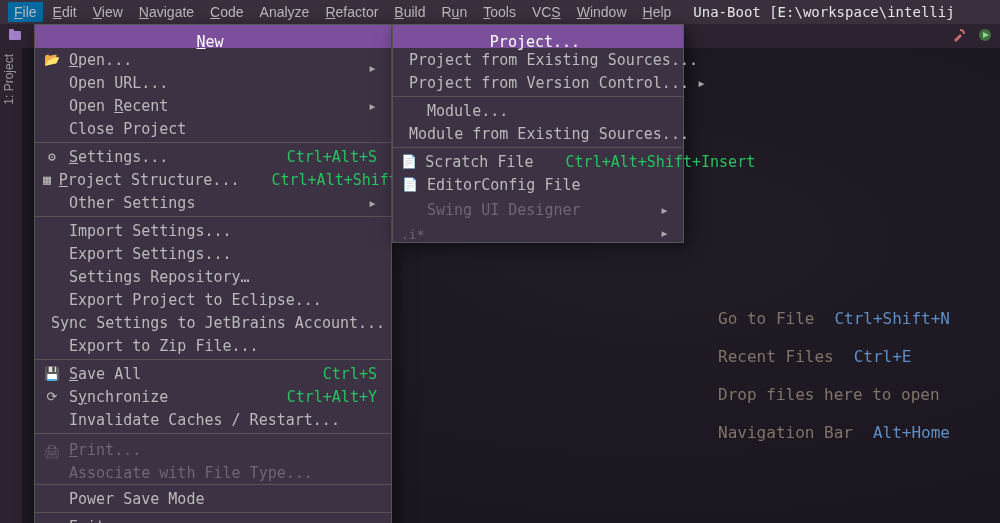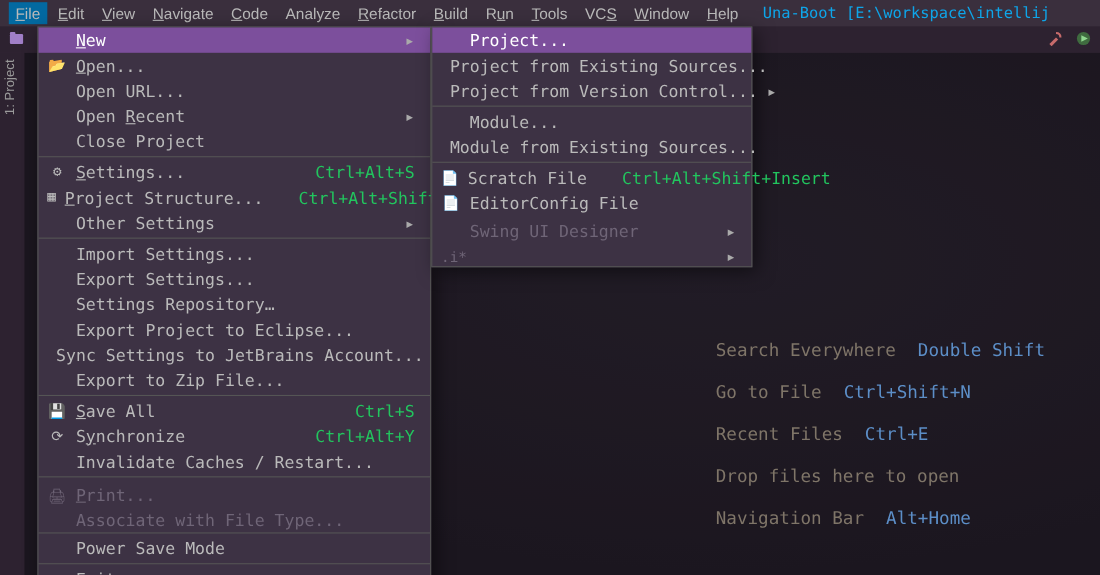--- a/index.html
+++ b/index.html
@@ -3,38 +3,38 @@
 <meta charset="utf-8">
 <style>
 * { margin:0; padding:0; box-sizing:border-box; }
 body { width:1000px; height:523px; background:#3a2f3d; font-family:"Segoe UI",sans-serif; font-size:14px; color:#bababa; overflow:hidden; position:relative; }
 
 
 .menubar { height:24px; background:#3a2f3d; display:flex; align-items:center; padding:0 8px; gap:4px; }
 .menubar .item { padding:2px 6px; color:#bababa; cursor:pointer; }
 .menubar .item.active { background:#0369a1; }
 .mnemonic { text-decoration:underline; }
-.menubar .project-crumb { margin-left:12px; color:#0ea5e9; font-family:Consolas,monospace; }
+.menubar .project-crumb { margin-left:12px; color:#e5e5e5; font-family:Consolas,monospace; }
 
 
 .strip { height:24px; background:#2d2230; display:flex; align-items:center; padding:0 8px; justify-content:space-between; }
 
 
 .leftbar { position:absolute; left:0; top:48px; width:22px; height:475px; background:#2d2230; }
 .leftbar .tab { writing-mode:vertical-rl; transform:rotate(180deg); font-size:12px; color:#9a9a9a; padding:6px 2px; }
 
 
 .hints { position:absolute; right:50px; top:300px; font-family:Consolas,monospace; font-size:16px; line-height:38px; color:#7f7568; }
 .hints .row { display:flex; gap:20px; }
 .hints .kbd { color:#5c8ec7; }
 
 
 .dropmenu { position:absolute; background:#3d3244; border:1px solid #555; box-shadow:4px 4px 16px rgba(0,0,0,.5); font-family:Consolas,monospace; font-size:15px; }
 .dropmenu .row { display:flex; align-items:center; height:23px; padding:0 14px 0 8px; gap:8px; cursor:pointer; white-space:nowrap; }
-.dropmenu .row.highlight { background:#7c4f9c; color:#fff; }
+.dropmenu .row.highlight { background:#7c4f9c; color:#fff;flex-direction:column; }
 .dropmenu .row.disabled { color:#6f6577;align-items:flex-end; }
 .dropmenu .ico { width:18px; display:inline-block; text-align:center; font-size:13px; }
 .dropmenu .label { flex:1; }
 .dropmenu .shortcut { color:#22c55e; margin-left:24px; }
 .dropmenu .arrow { color:#aaa; margin-left:auto; }
 .dropmenu .sep { height:1px; background:#555; margin:2px 0; }
 
 #file-menu { left:34px; top:24px; width:358px; }
 #new-menu  { left:392px; top:24px; width:292px; }
 
@@ -91,24 +91,20 @@
     </span>
   </div>
 </div>
 
 <div class="leftbar">
   <div class="tab">1: Project</div>
 </div>
 
 <div class="hints" id="hints">
     <div class="row">
-      <span>Search Everywhere</span>
-      <span class="kbd">Double Shift</span>
-    </div>
-    <div class="row">
       <span>Go to File</span>
       <span class="kbd">Ctrl+Shift+N</span>
     </div>
     <div class="row">
       <span>Recent Files</span>
       <span class="kbd">Ctrl+E</span>
     </div>
     <div class="row">
       <span>Drop files here to open</span>
     </div>

